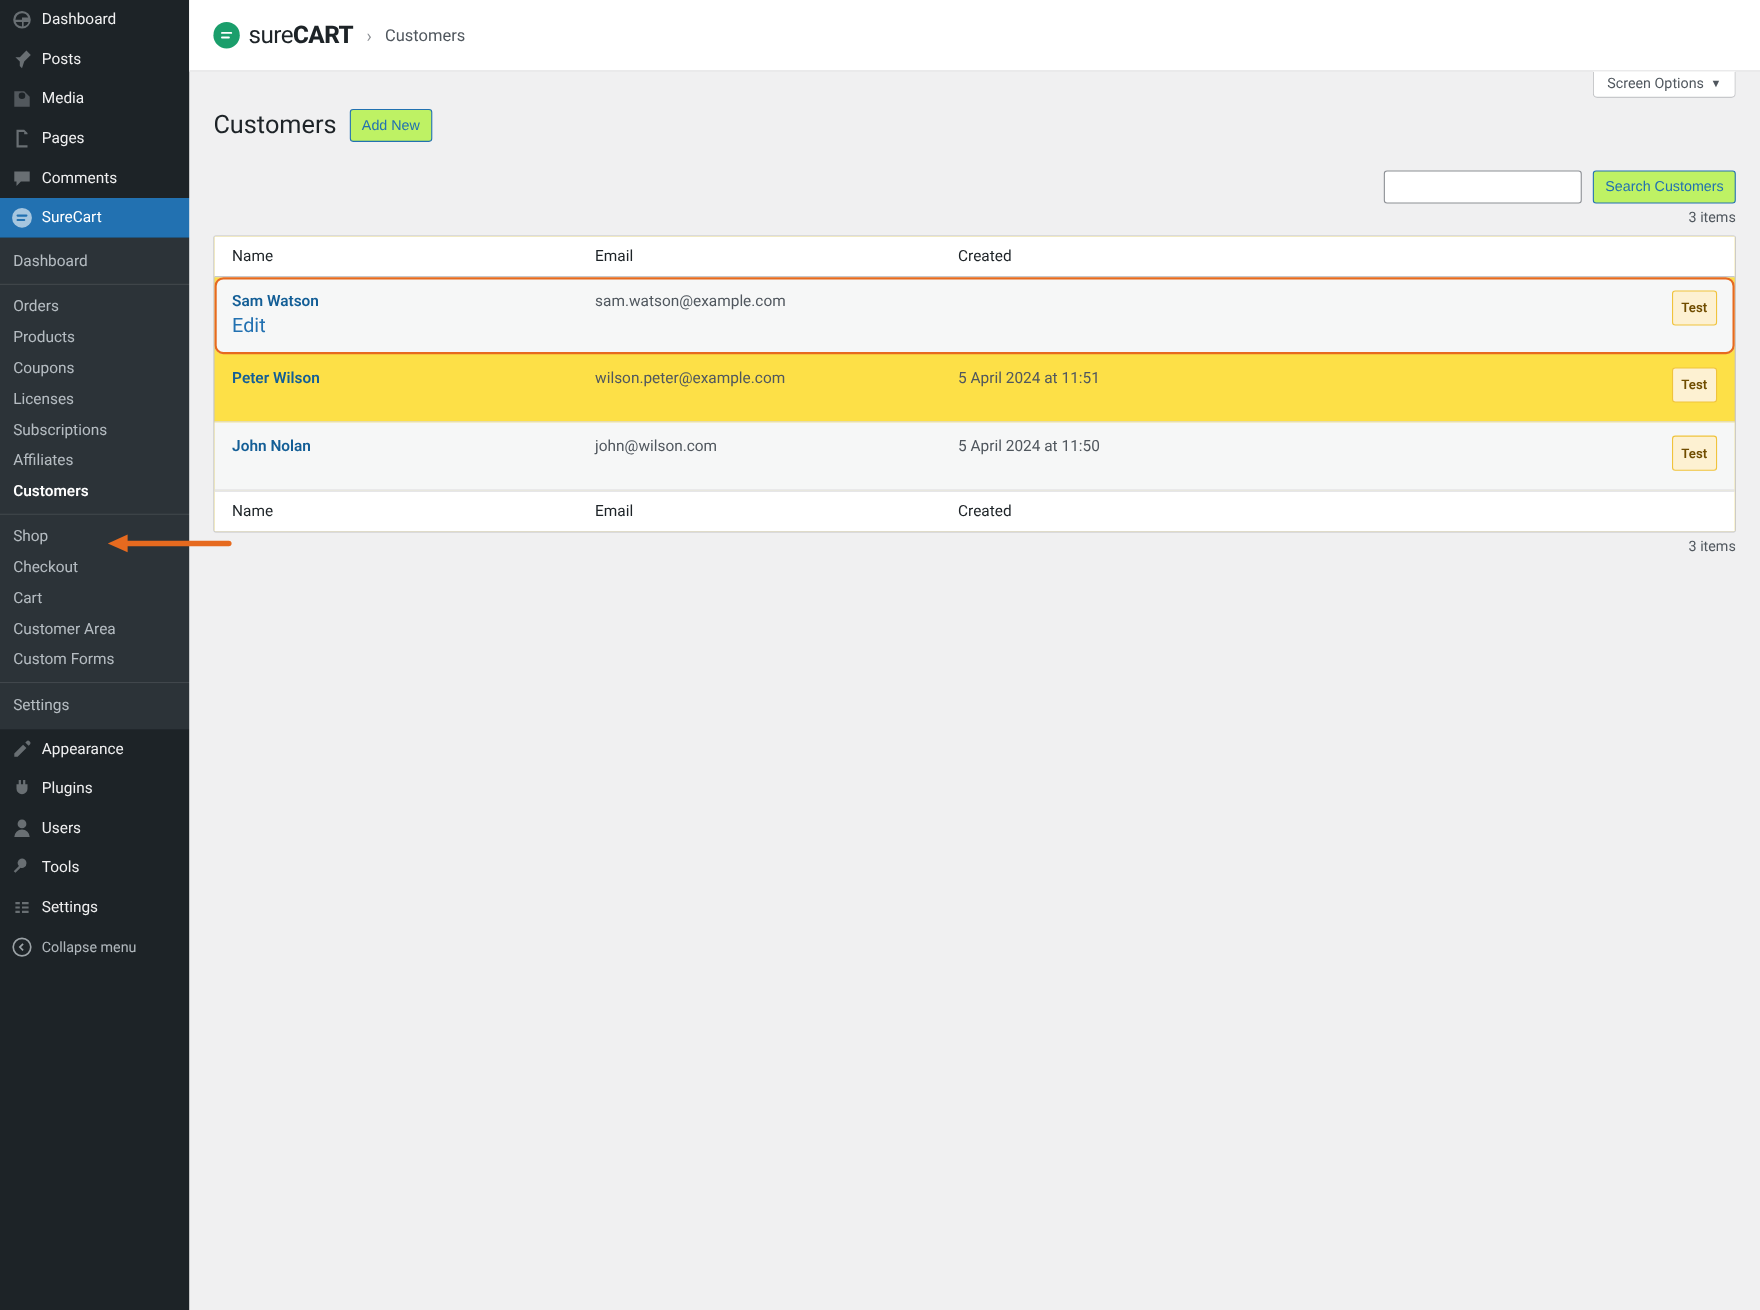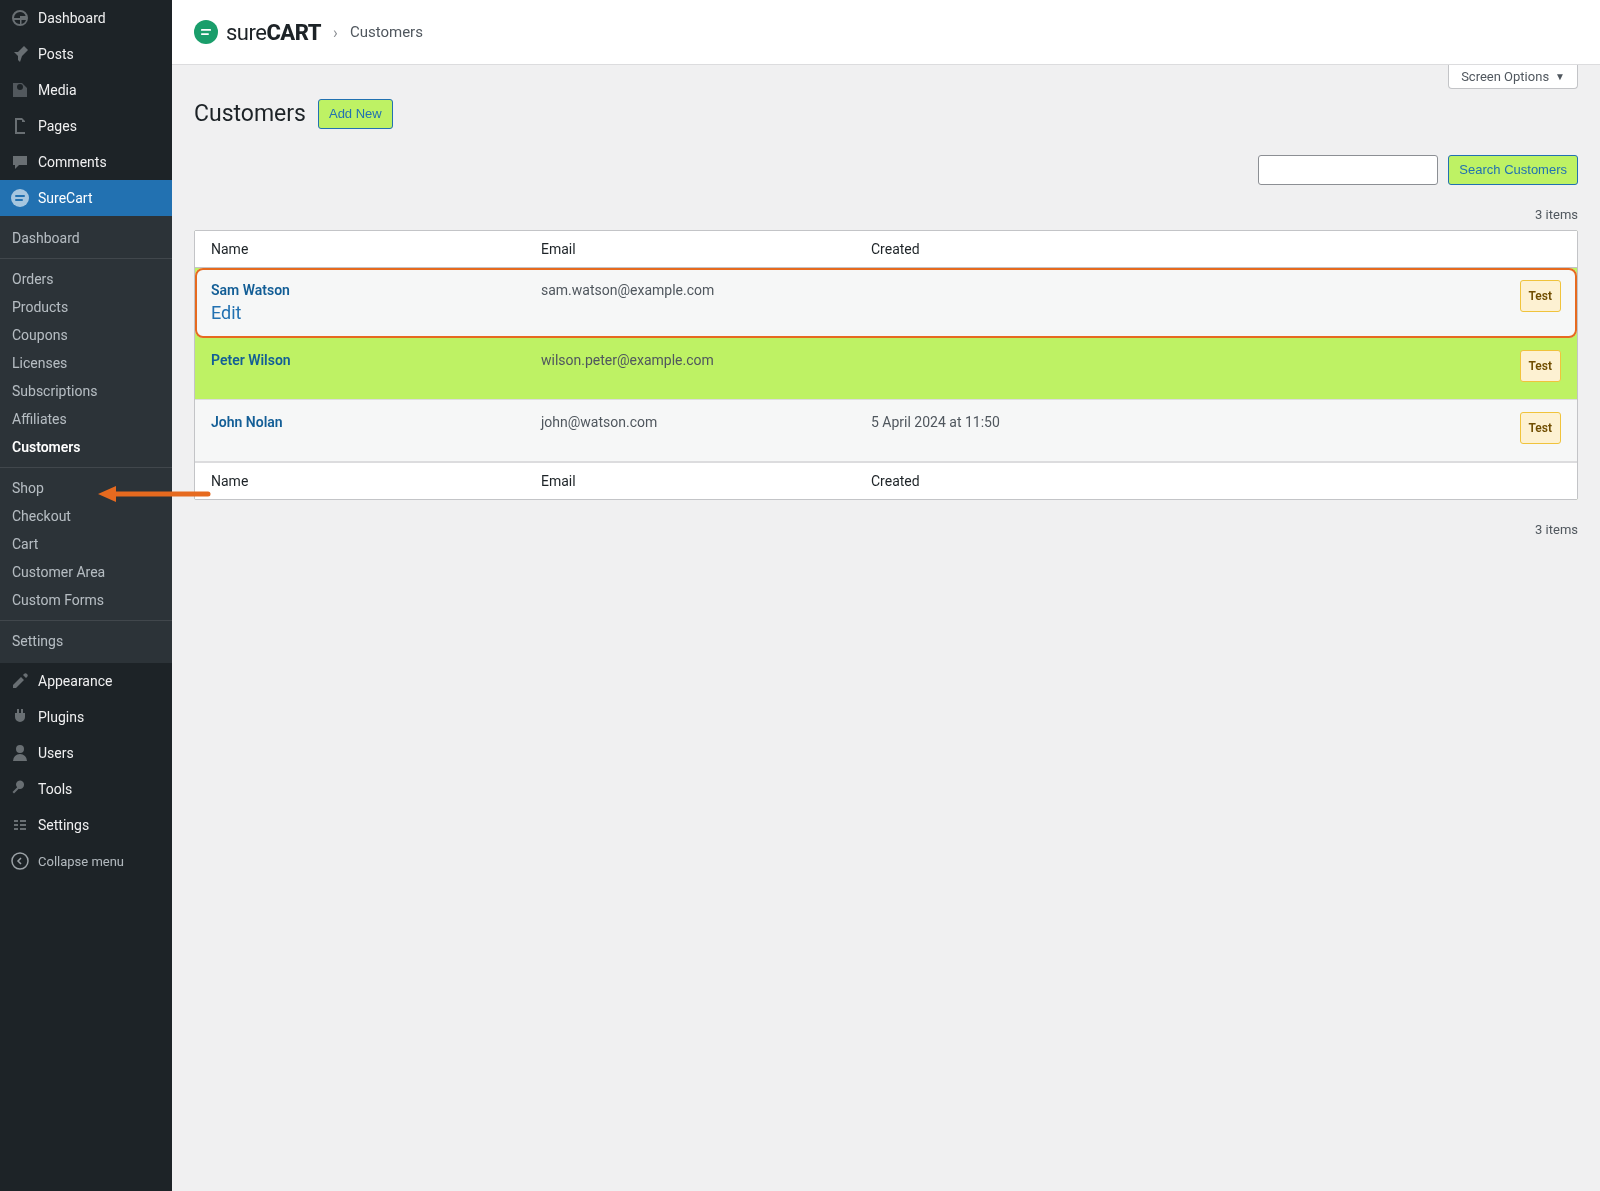--- a/index.html
+++ b/index.html
@@ -171,28 +171,28 @@
     border: 1px solid #8c8f94;
     background:#fff;
     width: 180px;
     height: 30px;
     padding: 0 8px;
     border-radius: 3px;
   }
   .count-row {
     display:flex;
     justify-content:flex-end;
-    margin-top: 22px;
+    margin-top: 6px;
     font-size:13px;
     color:#50575e;
   }
   
   .list-table {
     margin-top: 8px;
-    background: #bef264;
+    background: #fde047;
     border: 1px solid #c3c4c7;
     border-radius: 2px;
   }
   .trow {
     display: grid;
     grid-template-columns: 330px 330px 1fr;
     padding: 14px 16px;
     border-bottom: 1px solid #dcdcde;
     align-items: flex-start;
     position: relative;
@@ -406,28 +406,29 @@
         </div>
         <div class="email">sam.watson@example.com</div>
         <div class="badge">Test</div>
       </div>
 
       <div class="trow">
         <div class="name">
           <a>Peter Wilson</a>
         </div>
         <div class="email">wilson.peter@example.com</div>
+        <div class="created">5 April 2024 at 11:51</div>
         <div class="badge">Test</div>
       </div>
 
       <div class="trow alt">
         <div class="name">
           <a>John Nolan</a>
         </div>
-        <div class="email">john@watson.com</div>
+        <div class="email">john@wilson.com</div>
         <div class="created">5 April 2024 at 11:50</div>
         <div class="badge">Test</div>
       </div>
 
       <div class="trow footer">
         <div>Name</div>
         <div>Email</div>
         <div>Created</div>
       </div>
     </div>

